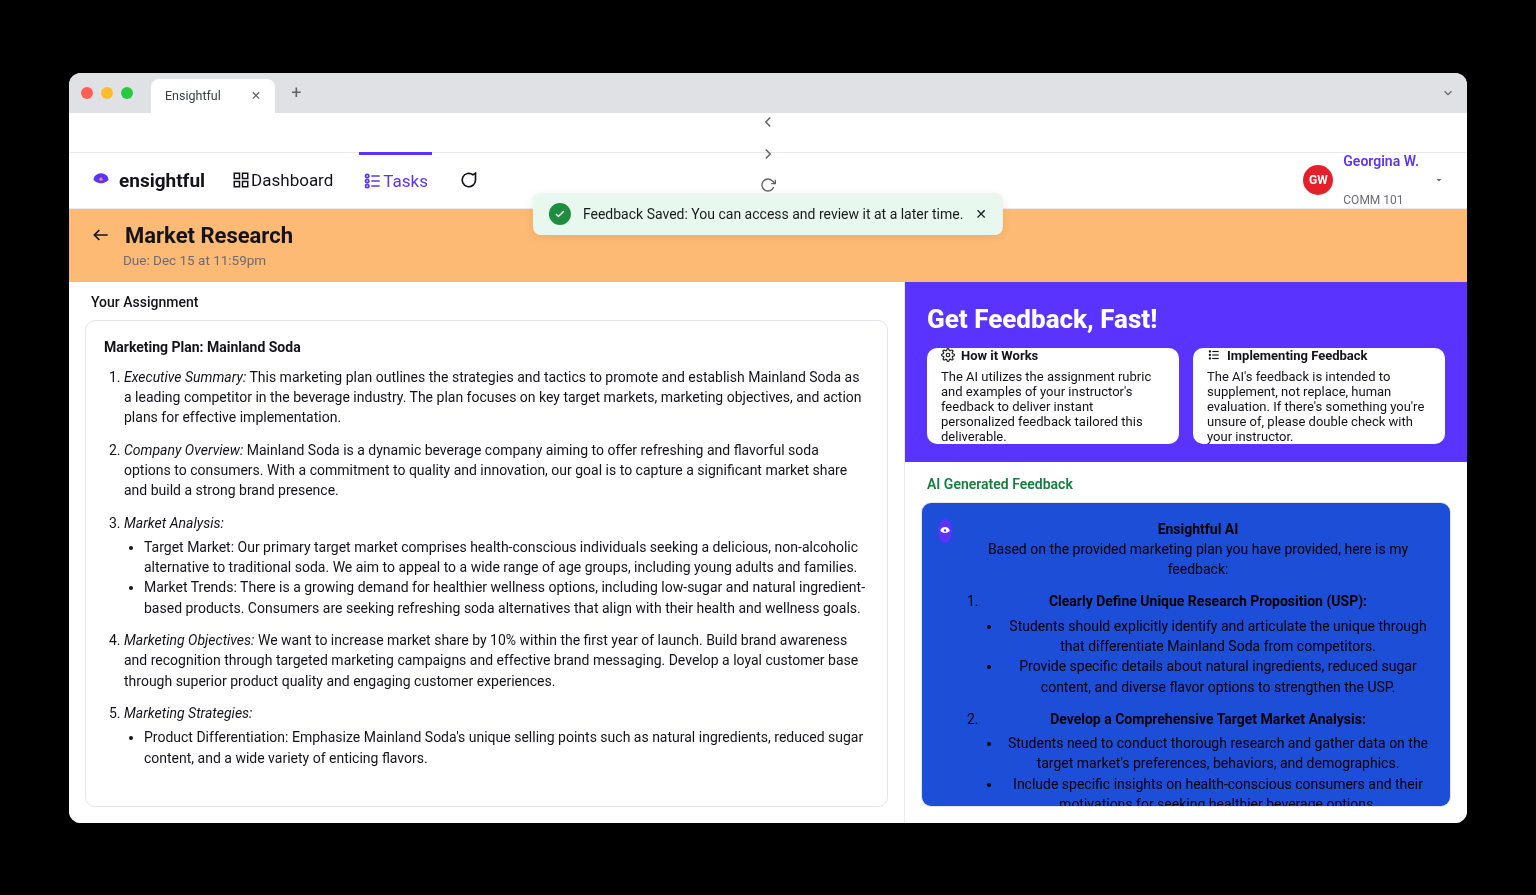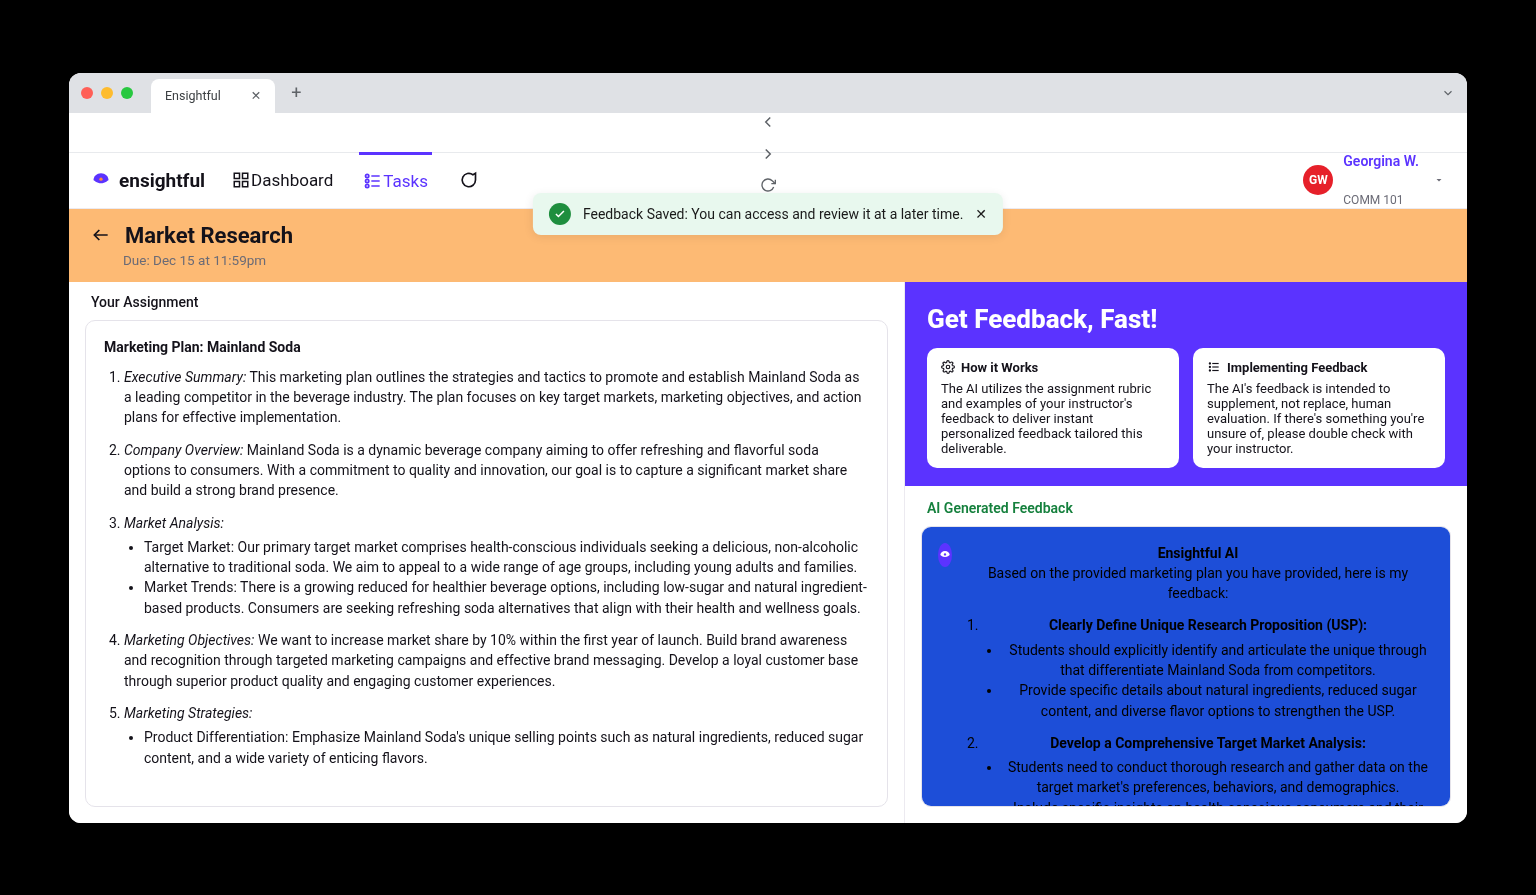--- a/index.html
+++ b/index.html
@@ -97,21 +97,21 @@
   .assign-card::-webkit-scrollbar-thumb{background:#c9c7d1;border-radius:4px;}
   .doc-title{font-weight:700; margin-bottom:10px;}
   .doc ol{padding-left:20px;}
   .doc ol > li{margin-bottom:12px;}
   .doc em.hd{font-style:italic; font-weight:400;}
   .doc ul{padding-left:20px; list-style:disc; margin-top:4px;}
   
   .purple-hero{background:#5b33ff; padding:22px 22px 18px; color:#fff;}
   .hero-h{font-size:26px; font-weight:800; margin-bottom:14px;}
   .cards{display:flex; gap:14px;}
-  .card{flex:1; background:#fff; color:#14121a; border-radius:10px; padding:12px 14px; font-size:13px;}
+  .card{flex:1; background:#fff; color:#14121a; border-radius:10px; padding:0 14px; font-size:13px;}
   .card-h{font-weight:700; display:flex; align-items:center; gap:6px; margin-bottom:6px;}
   .card-ico{width:14px;height:14px;}
   .ai-head{font-size:14px; font-weight:600; padding:14px 22px 10px; color:#15803d;}
   .ai-body{
     margin:0 16px 16px; border:1px solid #e5e3ea; border-radius:10px;
     padding:16px; overflow-y:auto; flex:1; font-size:14px; line-height:1.45;
     position:relative; background:#1d4ed8;text-align:center;
   }
   .ai-body::-webkit-scrollbar{width:8px;}
   .ai-body::-webkit-scrollbar-thumb{background:#c9c7d1;border-radius:4px;}
@@ -292,21 +292,21 @@
       <div class="section-label">Your Assignment</div>
       <div class="assign-card">
         <div class="doc">
           <div class="doc-title">Marketing Plan: Mainland Soda</div>
           <ol>
             <li><em class="hd">Executive Summary:</em> <span>This marketing plan outlines the strategies and tactics to promote and establish Mainland Soda as a leading competitor in the beverage industry. The plan focuses on key target markets, marketing objectives, and action plans for effective implementation.</span></li>
             <li><em class="hd">Company Overview:</em> <span>Mainland Soda is a dynamic beverage company aiming to offer refreshing and flavorful soda options to consumers. With a commitment to quality and innovation, our goal is to capture a significant market share and build a strong brand presence.</span></li>
             <li><em class="hd">Market Analysis:</em>
               <ul>
                 <li>Target Market: Our primary target market comprises health-conscious individuals seeking a delicious, non-alcoholic alternative to traditional soda. We aim to appeal to a wide range of age groups, including young adults and families.</li>
-                <li>Market Trends: There is a growing reduced for healthier beverage options, including low-sugar and natural ingredient-based products. Consumers are seeking refreshing soda alternatives that align with their health and wellness goals.</li>
+                <li>Market Trends: There is a growing demand for healthier wellness options, including low-sugar and natural ingredient-based products. Consumers are seeking refreshing soda alternatives that align with their health and wellness goals.</li>
               </ul>
             </li>
             <li><em class="hd">Marketing Objectives:</em> <span>We want to increase market share by 10% within the first year of launch. Build brand awareness and recognition through targeted marketing campaigns and effective brand messaging. Develop a loyal customer base through superior product quality and engaging customer experiences.</span></li>
             <li><em class="hd">Marketing Strategies:</em>
               <ul>
                 <li>Product Differentiation: Emphasize Mainland Soda's unique selling points such as natural ingredients, reduced sugar content, and a wide variety of enticing flavors.</li>
 
               </ul>
             </li>
 

